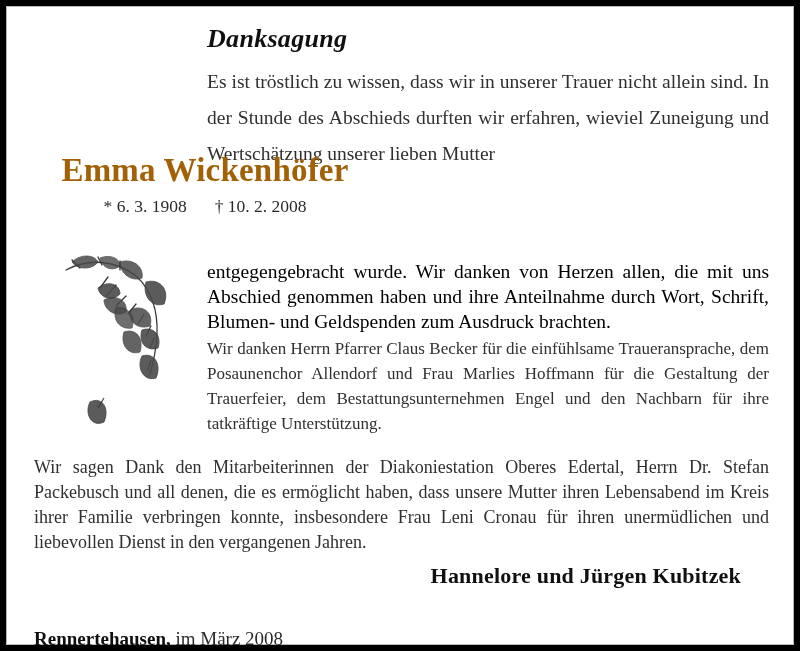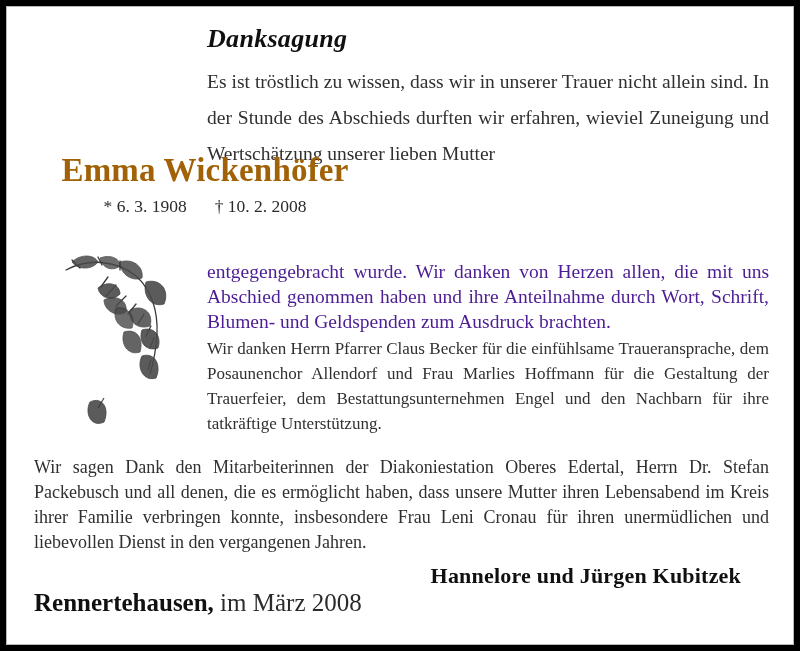--- a/index.html
+++ b/index.html
@@ -112,21 +112,21 @@
   
   .body-col-1 {
     position: absolute;
     left: 207px;
     top: 259px;
     width: 562px;
     font-size: 19.5px;
     line-height: 25px;
     text-align: justify;
     text-align-last: left;
-    color: #4c1d95;
+    color: #000000;
   }
   .body-col-2 {
     position: absolute;
     left: 207px;
     top: 336px;
     width: 562px;
     font-size: 17px;
     line-height: 25px;
     text-align: justify;
     text-align-last: left;
@@ -156,22 +156,22 @@
     font-size: 22px;
     font-weight: bold;
     letter-spacing: 0.2px;
     color: #101010;
   }
 
   
   .place-date {
     position: absolute;
     left: 34px;
-    top: 589px;
-    font-size: 25px;
+    top: 628px;
+    font-size: 19px;
     color: #2b2b2b;
   }
   .place-date .place {
     font-weight: bold;
     color: #101010;
   }
   .place-date .when {
     font-weight: normal;
   }
 </style>

